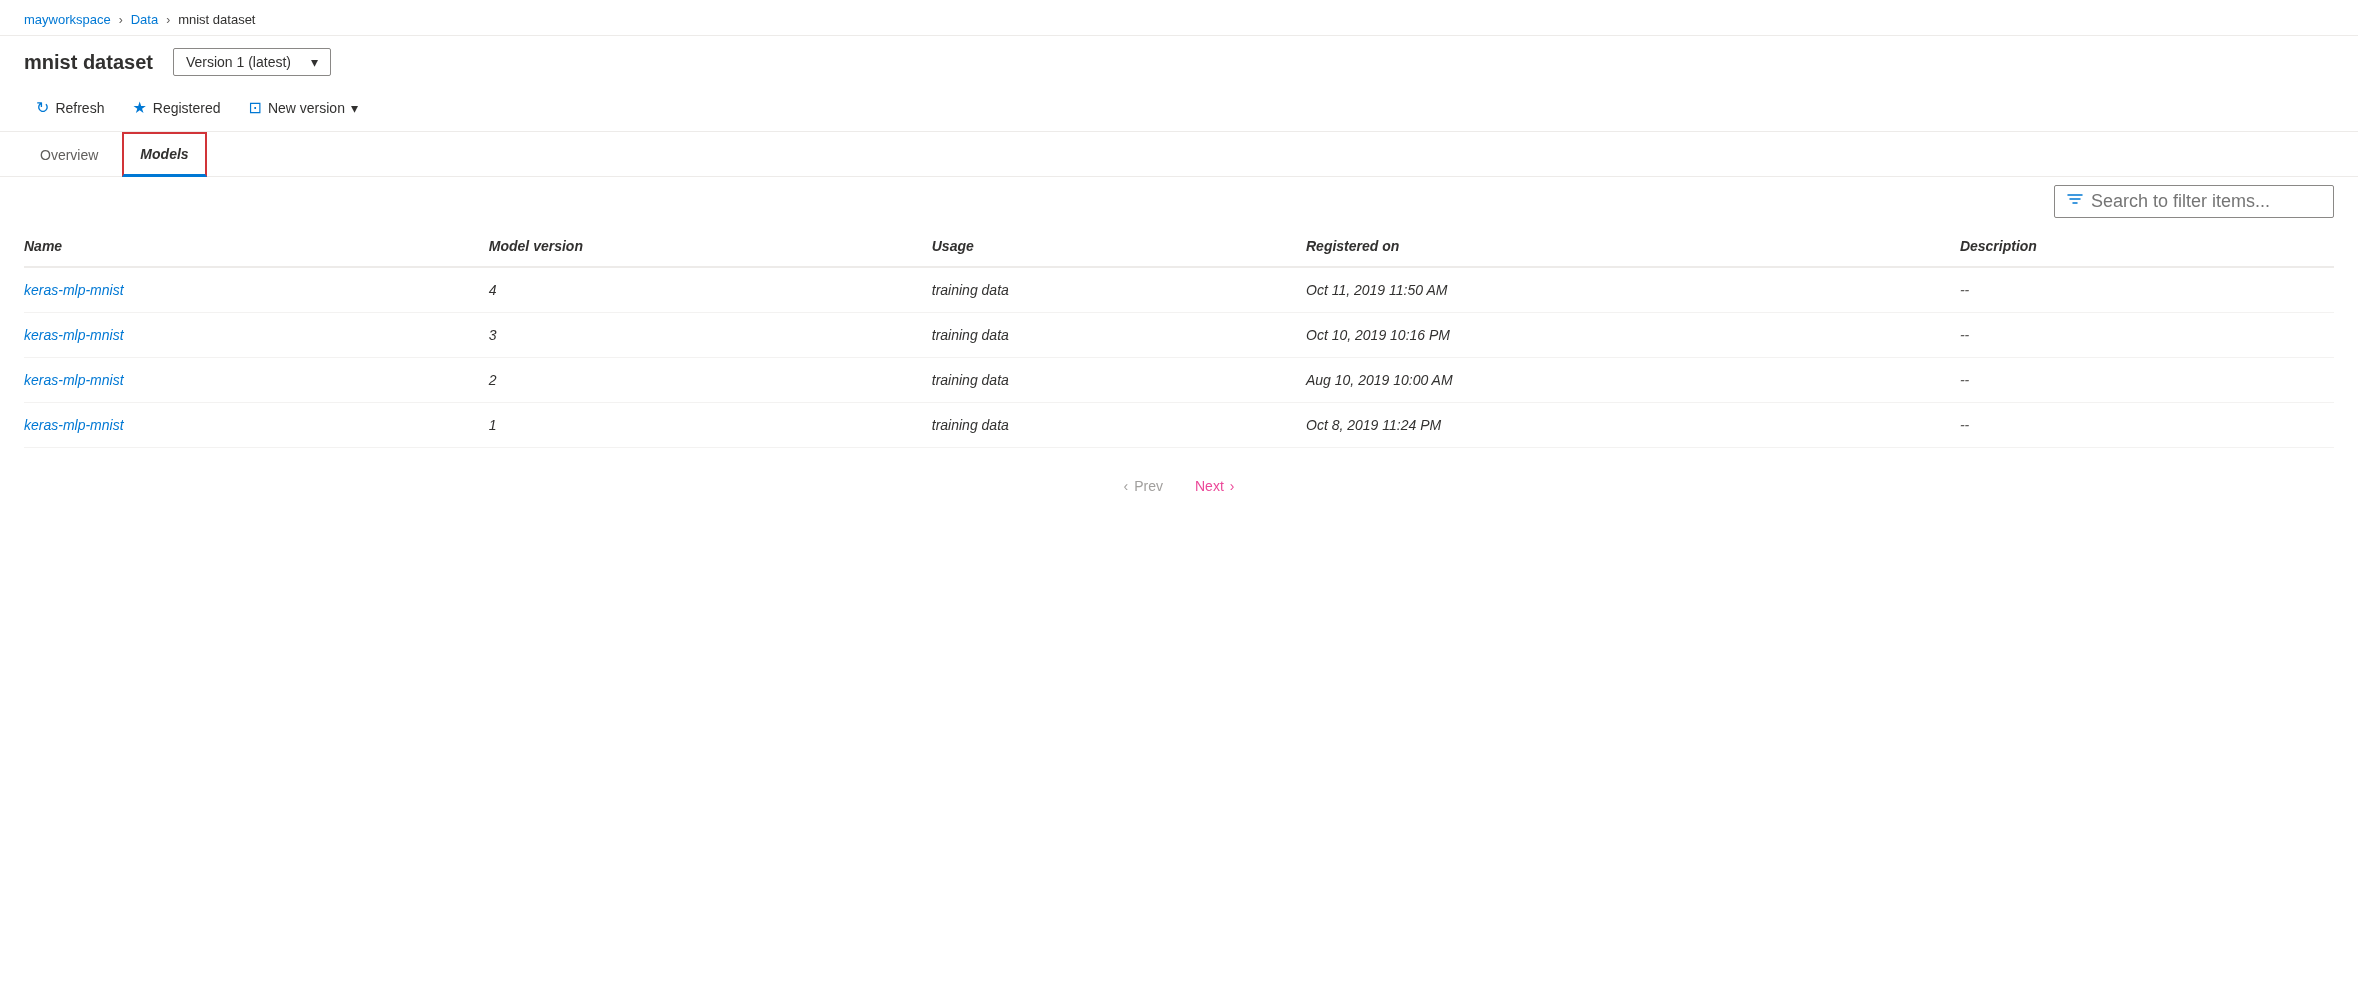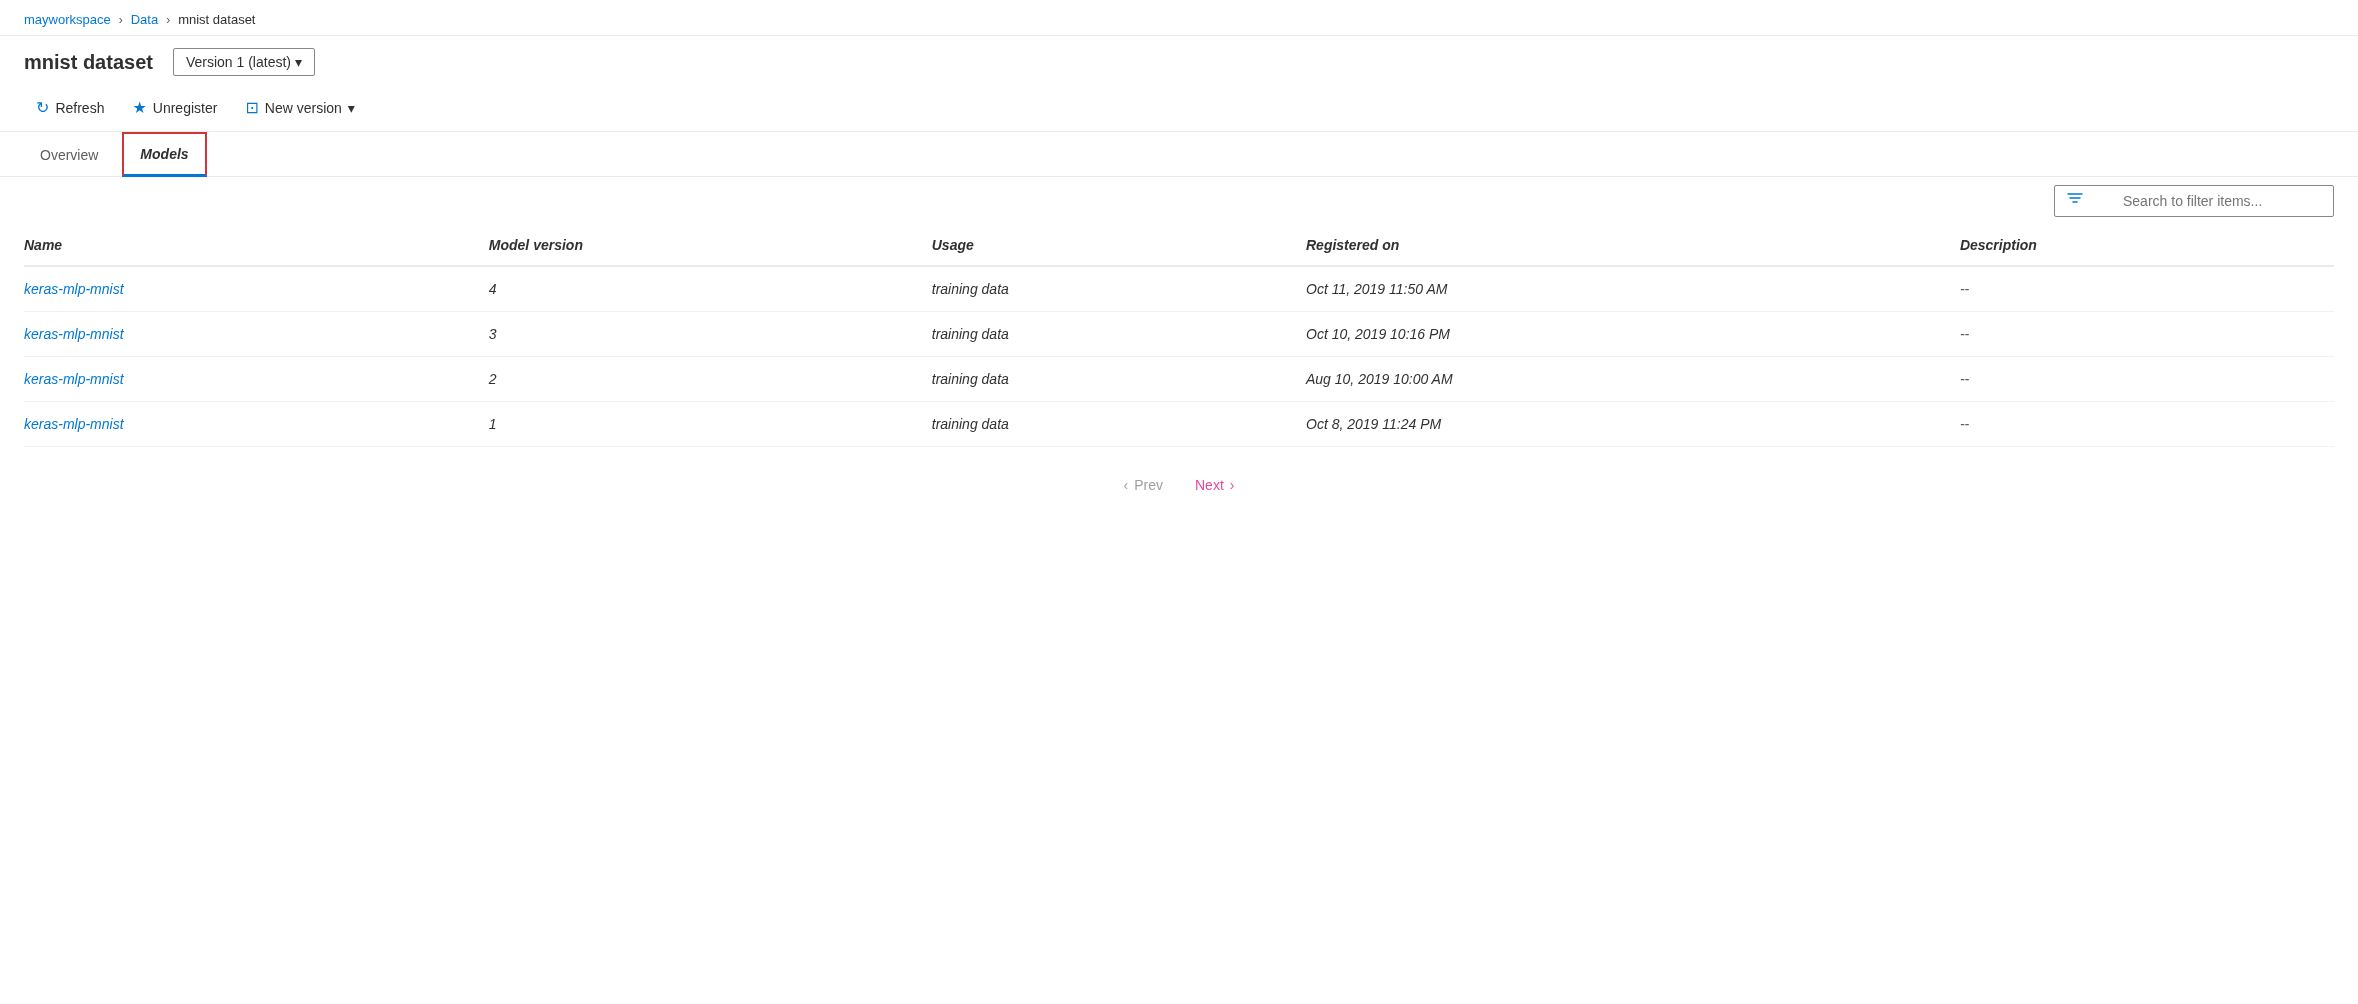--- a/index.html
+++ b/index.html
@@ -32,21 +32,21 @@
       padding: 12px 24px 8px 24px;
     }
     .page-title {
       font-size: 20px;
       font-weight: 600;
       color: #323130;
     }
     .version-dropdown {
       display: flex;
       align-items: center;
-      gap: 4px;
+      gap: 20px;
       border: 1px solid #8a8886;
       border-radius: 2px;
       padding: 5px 12px;
       cursor: pointer;
       font-size: 14px;
       background: #fff;
       color: #323130;
     }
 
     .toolbar {
@@ -100,25 +100,24 @@
       border: 1px solid #8a8886;
       border-radius: 2px;
       padding: 5px 12px;
       width: 280px;
       background: #fff;
     }
     .filter-icon { color: #0078d4; font-size: 16px; }
     .filter-input {
       border: none;
       outline: none;
-      font-size: 14px;
+      font-size: 18px;
       color: #be185d;
       width: 100%;
       background: transparent;
-      margin-left: 32px;
     }
 
     .table-container {
       padding: 0 24px;
     }
     table {
       width: 100%;
       border-collapse: collapse;
       font-size: 14px;
       font-style: italic;
@@ -186,21 +185,21 @@
   </button>
 </div>
 
 <div class="toolbar">
   <button class="toolbar-btn">
     <span class="icon">↻</span>
     <span>Refresh</span>
   </button>
   <button class="toolbar-btn">
     <span class="icon">★</span>
-    <span>Unregister</span>
+    <span>Registered</span>
   </button>
   <button class="toolbar-btn">
     <span class="icon">⊡</span>
     <span>New version</span>
     <span>▾</span>
   </button>
 </div>
 
 <div class="tabs">
   <div class="tab">

